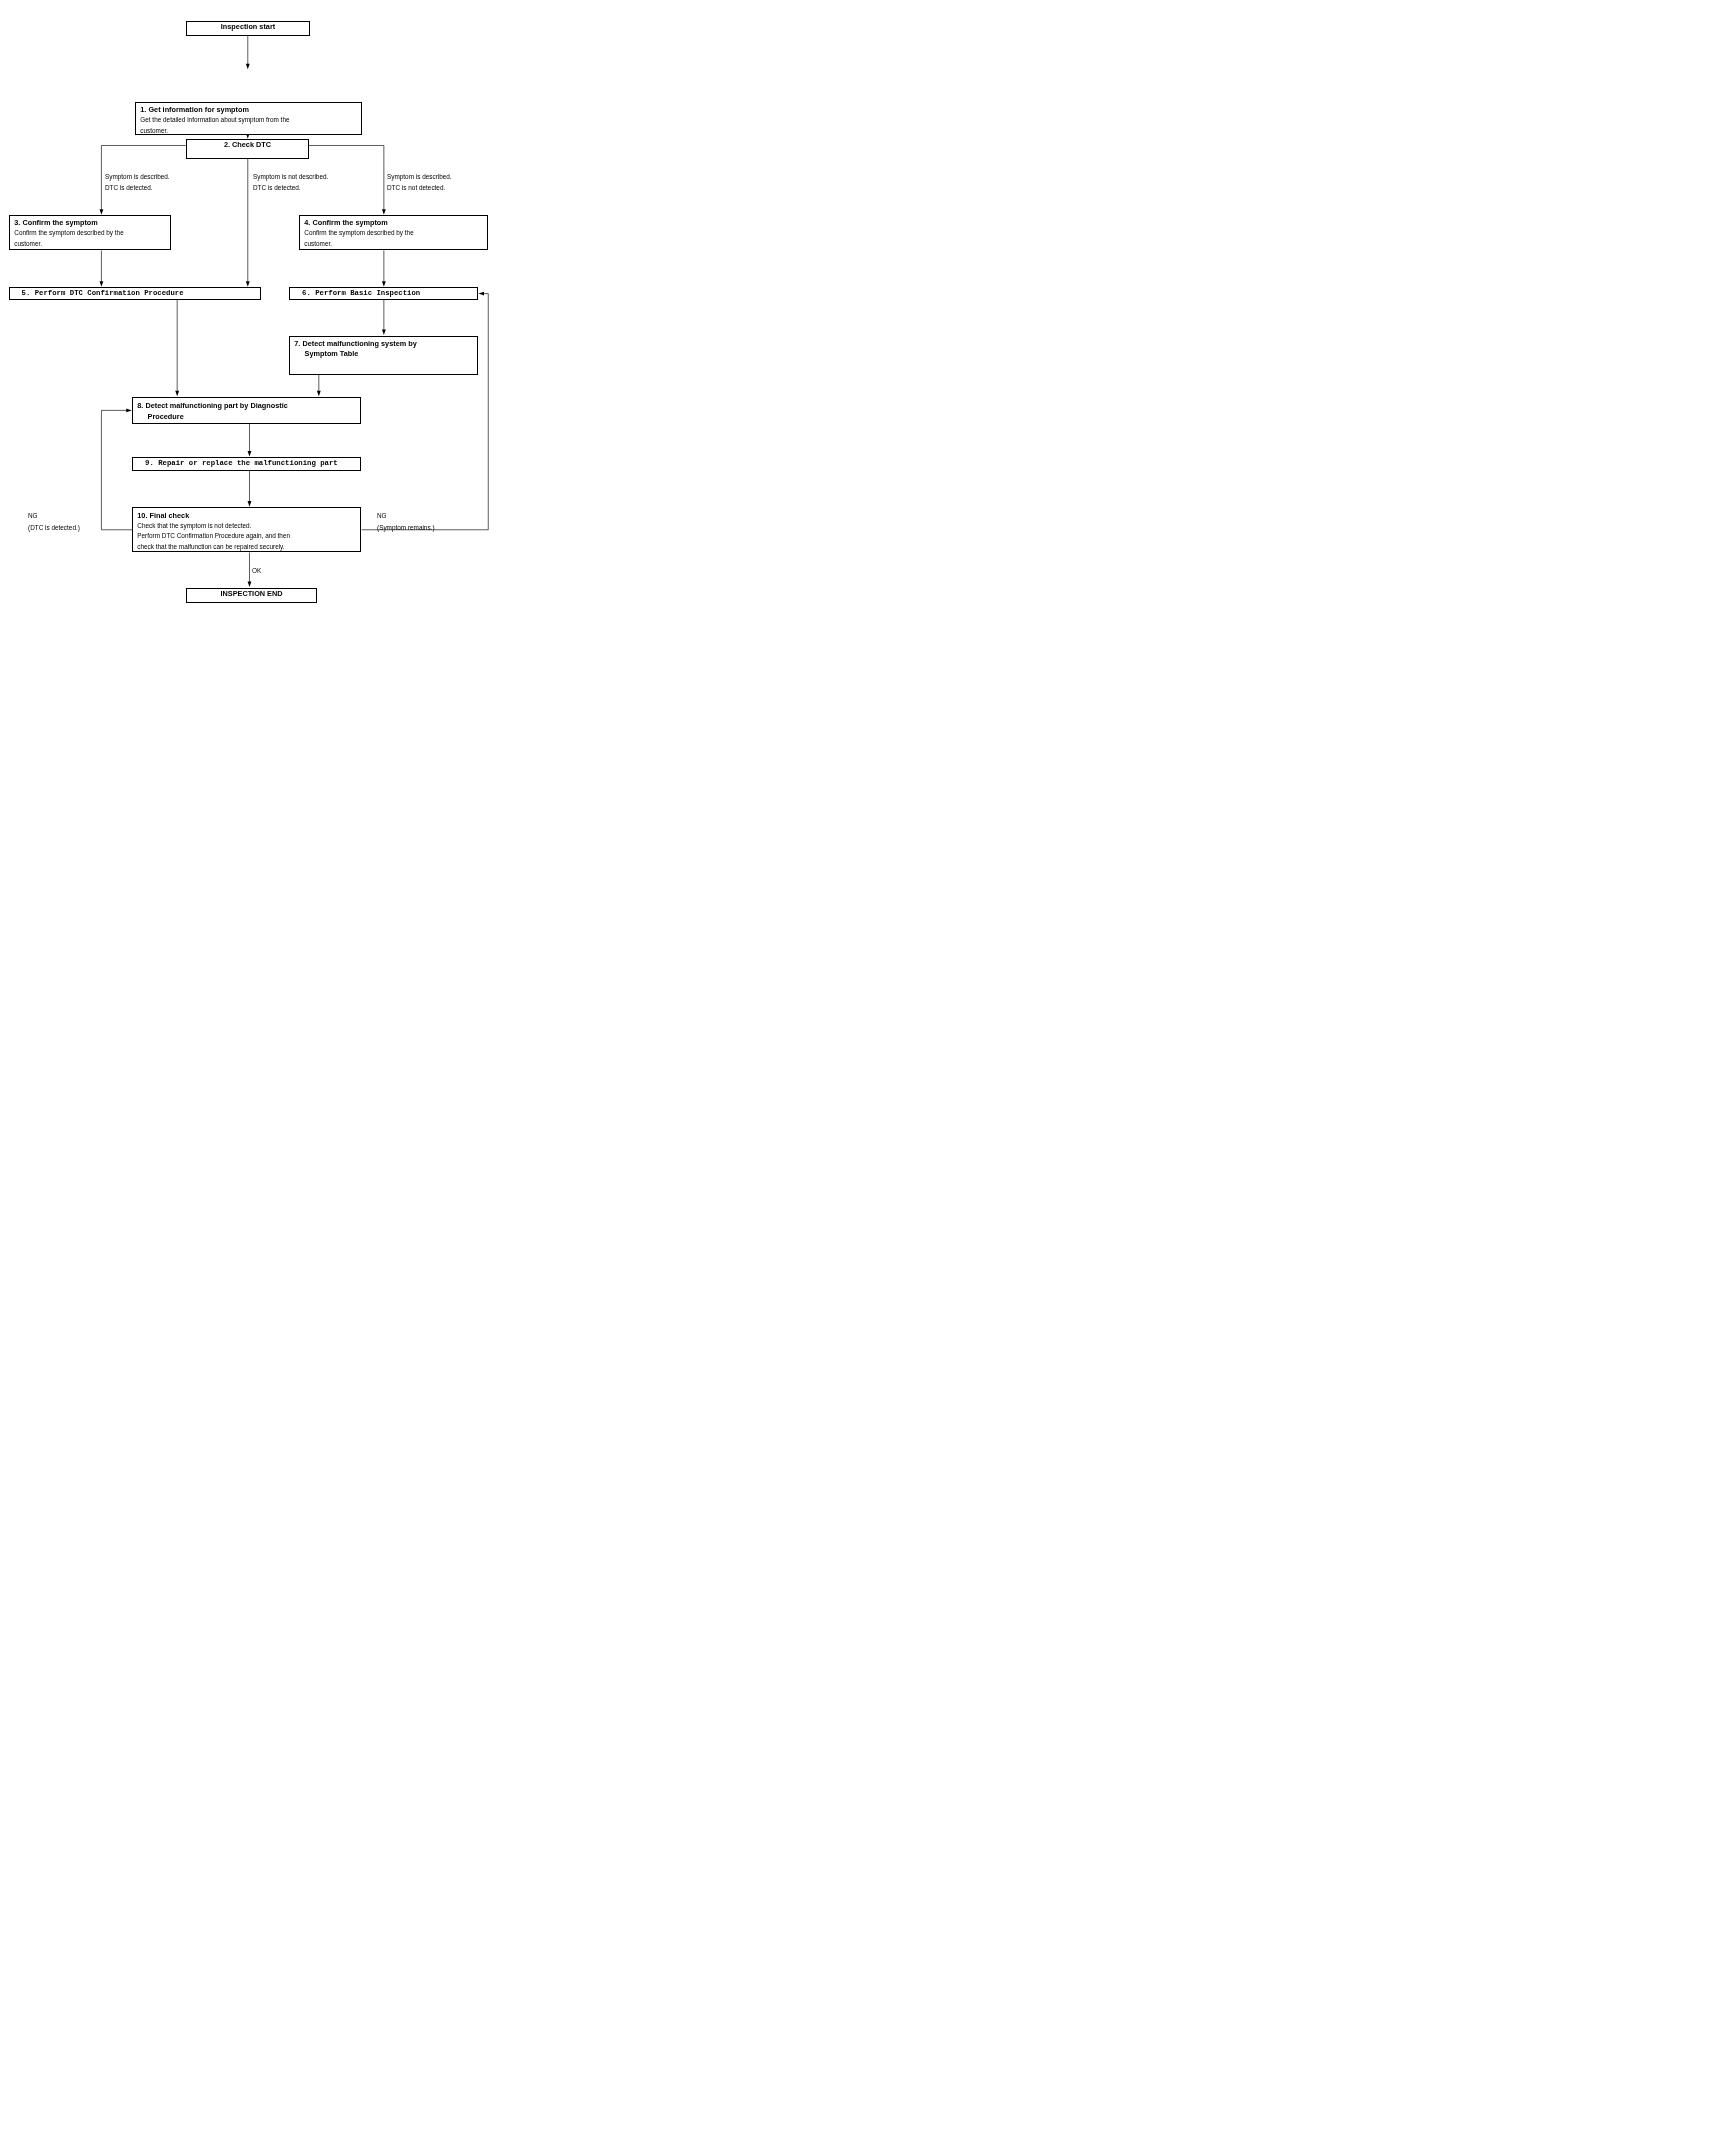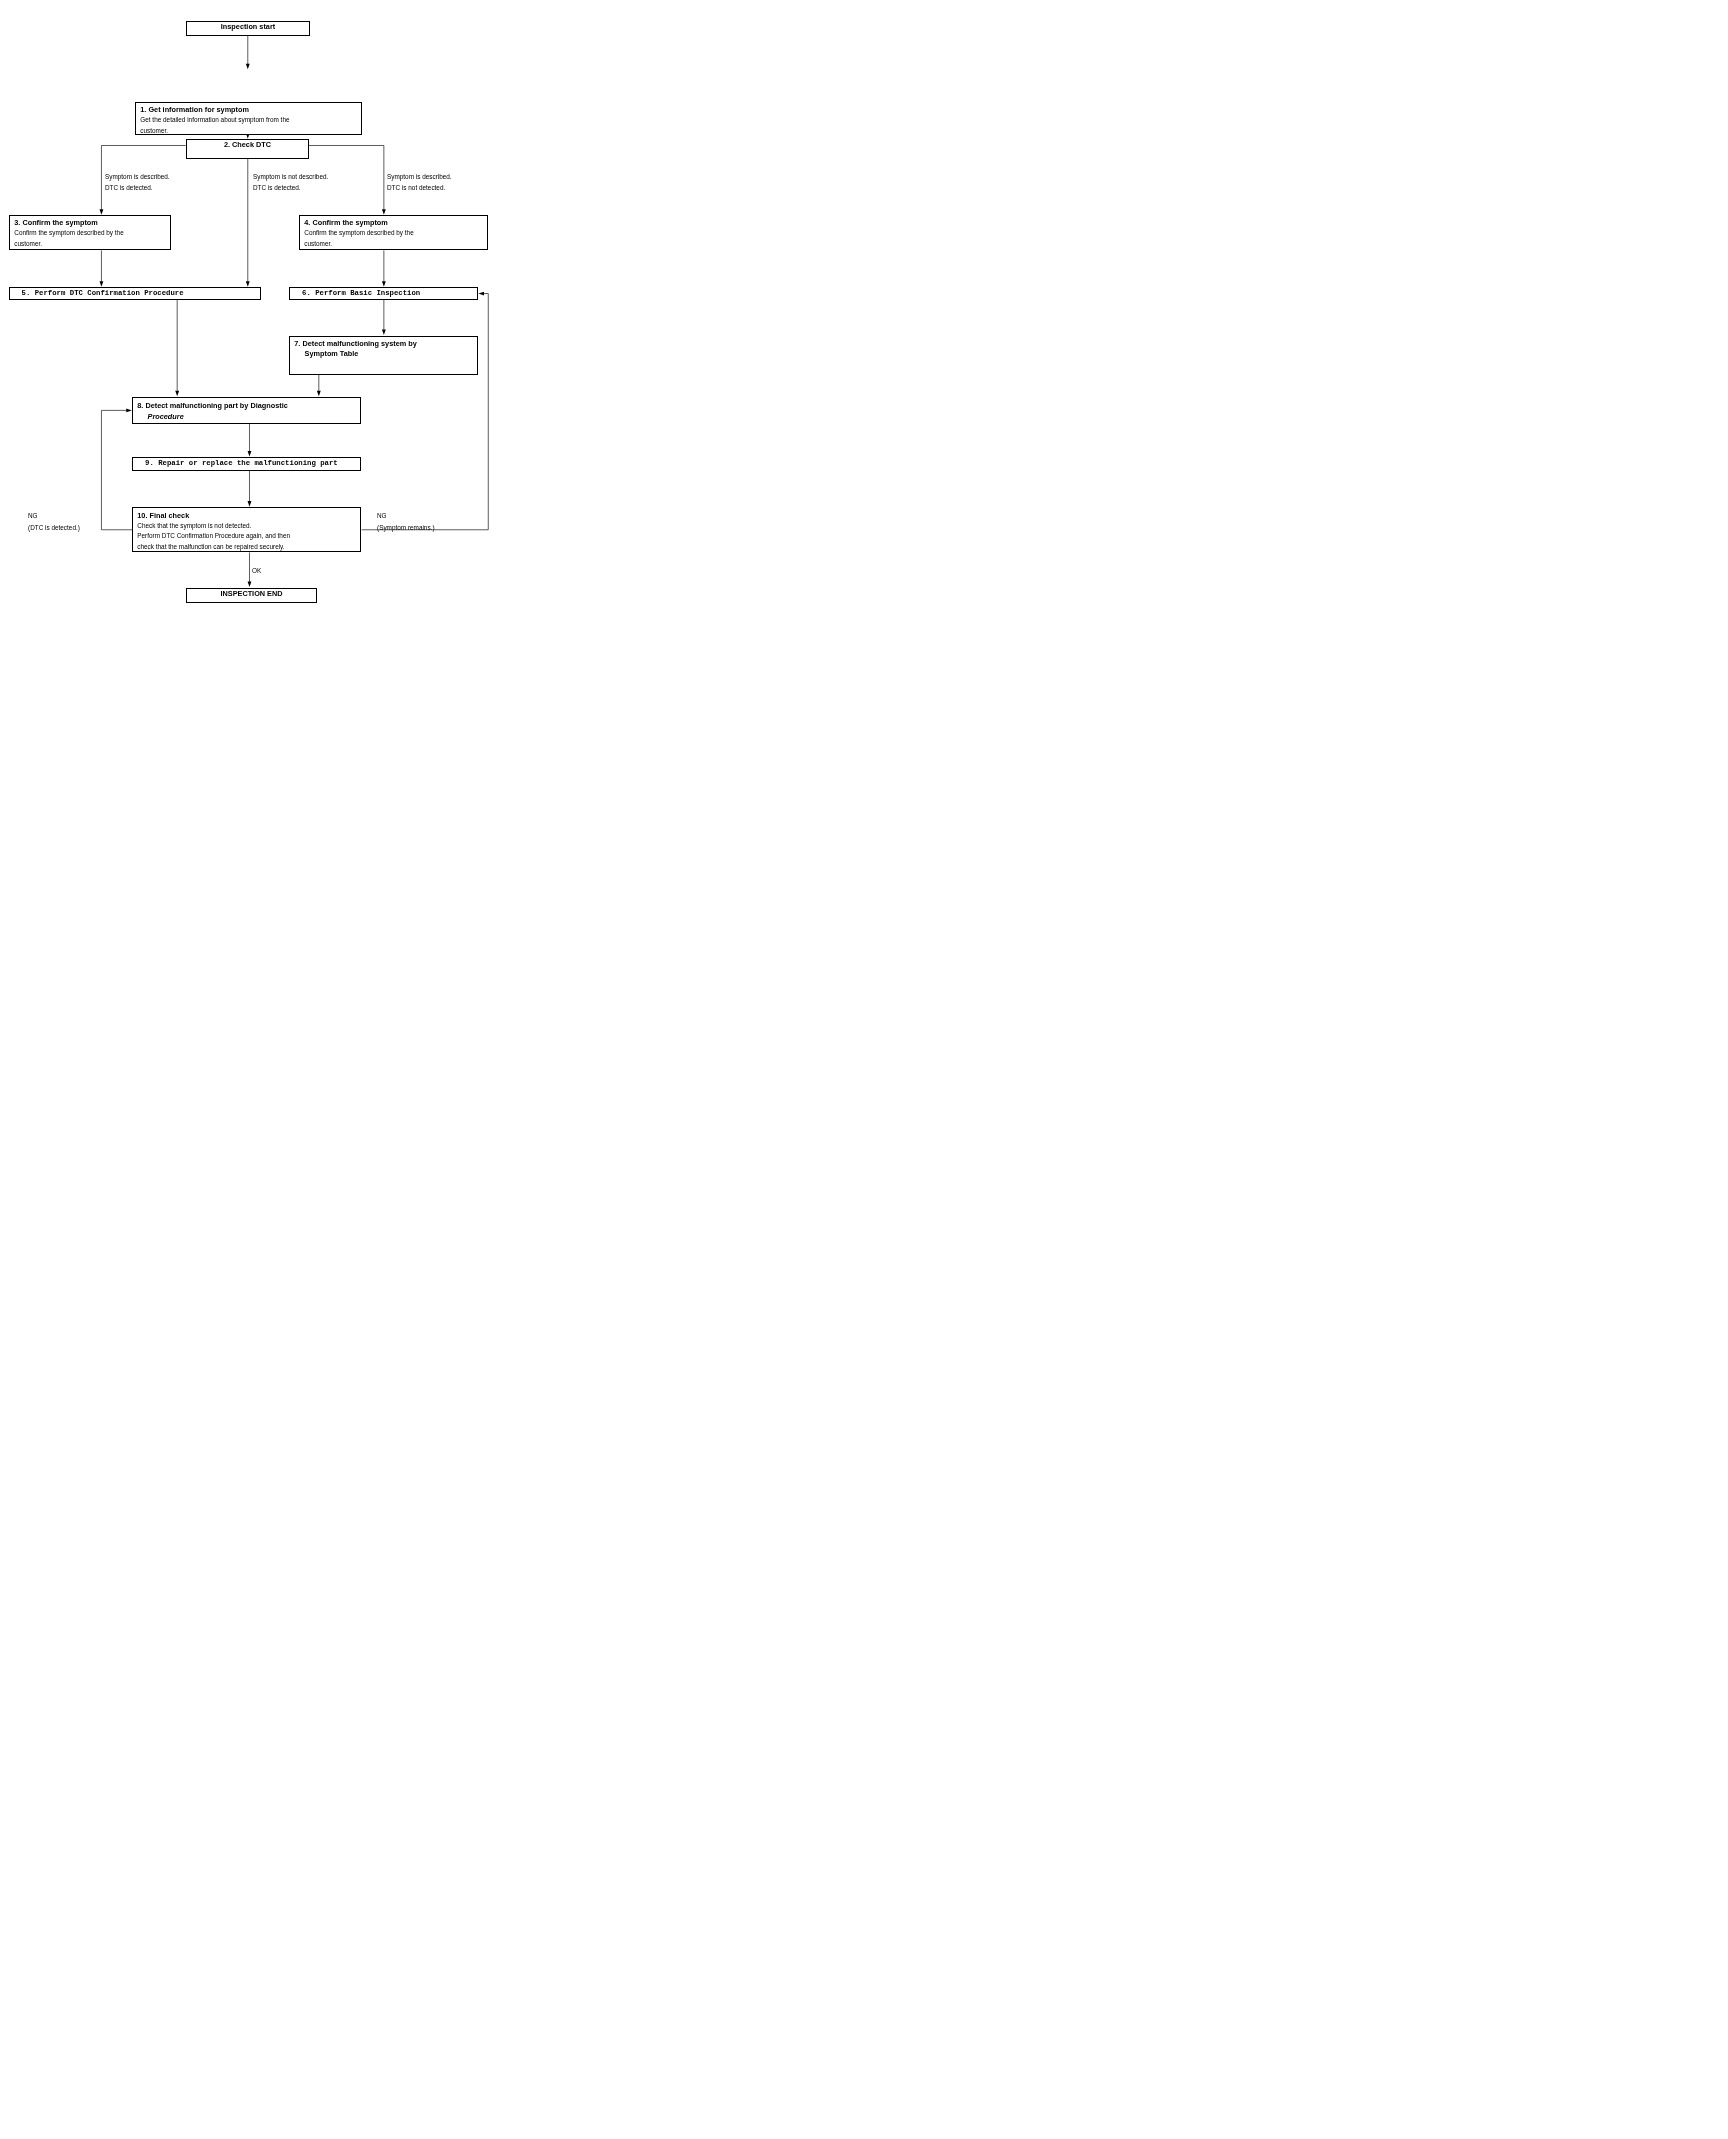--- a/index.html
+++ b/index.html
@@ -119,21 +119,21 @@
     <span class="title">6. Perform Basic Inspection</span>
   </div>
 
   <div class="node" style="left:289px; top:336px; width:189px; height:39px; padding:1.7px 4.3px 0 4.3px; box-sizing:border-box;">
     <div class="title" style="line-height:10.7px;">7. Detect malfunctioning system by</div>
     <div class="title t-line2-indent" style="line-height:10.7px;">Symptom Table</div>
   </div>
 
   <div class="node" style="left:132px; top:397px; width:229px; height:27px; padding:2.1px 4.3px 0 4.3px; box-sizing:border-box;">
     <div class="title" style="line-height:11px;">8. Detect malfunctioning part by Diagnostic</div>
-    <div class="title t-line2-indent" style="line-height:11px;font-style:italic;">Procedure</div>
+    <div class="title t-line2-indent" style="line-height:11px;">Procedure</div>
   </div>
 
   <div class="node vcent" style="left:132px; top:457px; width:229px; height:13.7px;">
     <span class="title">9. Repair or replace the malfunctioning part</span>
   </div>
 
   <div class="node" style="left:132px; top:507px; width:229px; height:45px; padding:2.1px 4.3px 0 4.3px; box-sizing:border-box;">
     <div class="title" style="line-height:11px;">10. Final check</div>
     <div class="body" style="line-height:10.3px;">Check that the symptom is not detected.</div>
     <div class="body" style="line-height:10.3px;">Perform DTC Confirmation Procedure again, and then</div>

